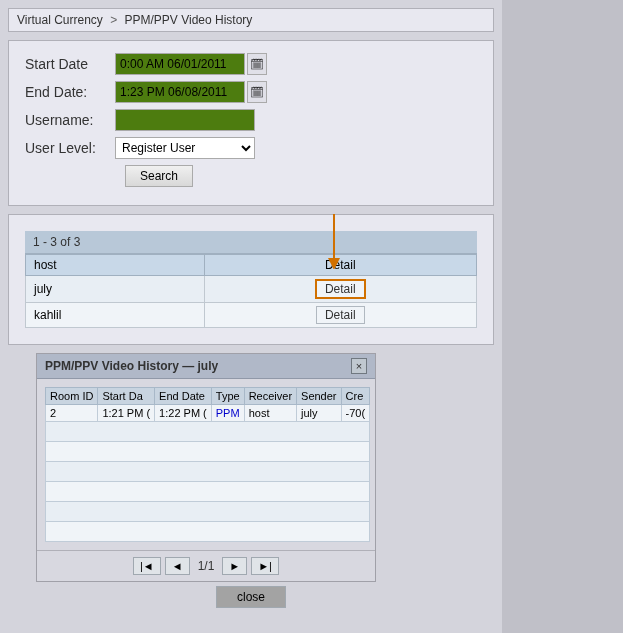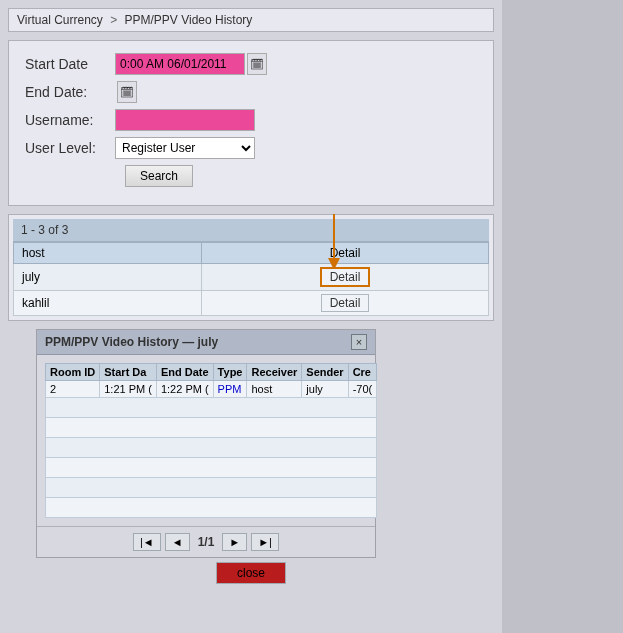--- a/index.html
+++ b/index.html
@@ -44,21 +44,21 @@
       text-align: left;
       color: #333;
       font-size: 14px;
     }
     .form-input {
       display: flex;
       align-items: center;
     }
     .text-input {
       border: 1px solid #aaa;
-      background: #ec4899;
+      background: #4d7c0f;
       padding: 2px 4px;
       font-size: 12px;
       height: 22px;
     }
     .date-input {
       width: 130px;
     }
     .username-input {
       width: 140px;
     }
@@ -86,21 +86,21 @@
       border: 1px solid #aaa;
       background: linear-gradient(to bottom, #f0f0f0, #d8d8d8);
       padding: 3px 14px;
       font-size: 12px;
       cursor: pointer;
       margin-left: 100px;
     }
     .results-panel {
       background: #e8e8f0;
       border: 1px solid #b0b0b8;
-      padding: 4px;
+      padding: 16px;
       margin-bottom: 8px;
       position: relative;
     }
     .results-header {
       background: #b8c8d8;
       padding: 4px 8px;
       font-size: 12px;
       color: #333;
       border-bottom: 1px solid #a0b0c0;
     }
@@ -183,21 +183,21 @@
     .detail-table {
       width: 100%;
       border-collapse: collapse;
       font-size: 11px;
     }
     .detail-table th {
       background: #c8d4e0;
       border: 1px solid #a8b8c8;
       padding: 2px 4px;
       text-align: left;
-      font-weight: bold;
+      font-weight: normal;
       white-space: nowrap;
     }
     .detail-table td {
       border: 1px solid #c0ccd8;
       padding: 2px 4px;
       background: #f0f4f8;
       white-space: nowrap;
     }
     .detail-table tr:nth-child(even) td {
       background: #e8eef4;
@@ -216,25 +216,24 @@
       background: #e0e4e8;
       padding: 2px 6px;
       font-size: 11px;
       cursor: pointer;
       min-width: 20px;
     }
     .page-info {
       font-size: 12px;
       color: #333;
       margin: 0 4px;
-      font-weight: bold;
     }
     .close-btn {
       border: 1px solid #a0a8b0;
-      background: #b91c1c;
+      background: #a3a3a3;
       padding: 3px 20px;
       font-size: 12px;
       cursor: pointer;
       display: block;
       margin: 4px auto 8px auto;
     }
     .results-area {
       position: relative;
     }
     .connector-arrow {
@@ -259,20 +258,21 @@
     <div class="form-row">
       <div class="form-label">Start Date</div>
       <div class="form-input">
         <input type="text" class="text-input date-input" value="0:00 AM 06/01/2011" style="">
         <button class="calendar-btn">🗓</button>
       </div>
     </div>
     <div class="form-row">
       <div class="form-label">End Date:</div>
       <div class="form-input">
+        <input type="text" class="text-input date-input" value="1:23 PM 06/08/2011" style="">
         <button class="calendar-btn">🗓</button>
       </div>
     </div>
     <div class="form-row">
       <div class="form-label">Username:</div>
       <div class="form-input">
         <input type="text" class="text-input username-input" value="" style="">
       </div>
     </div>
     <div class="form-row">

